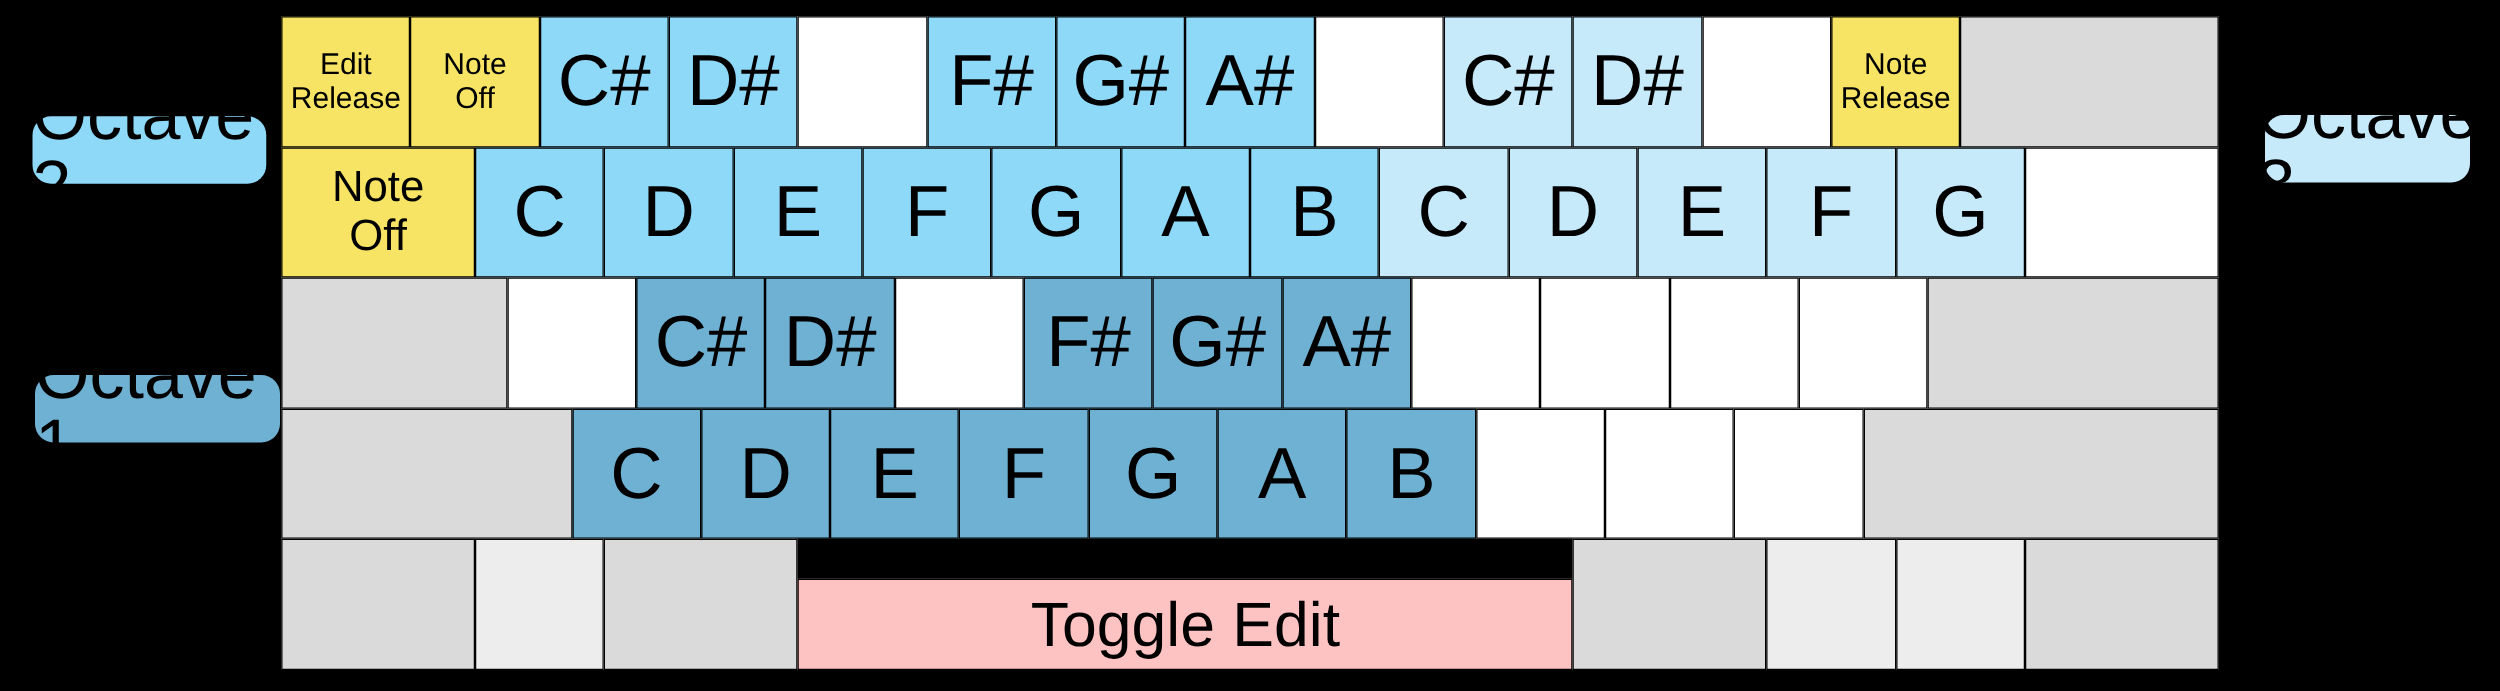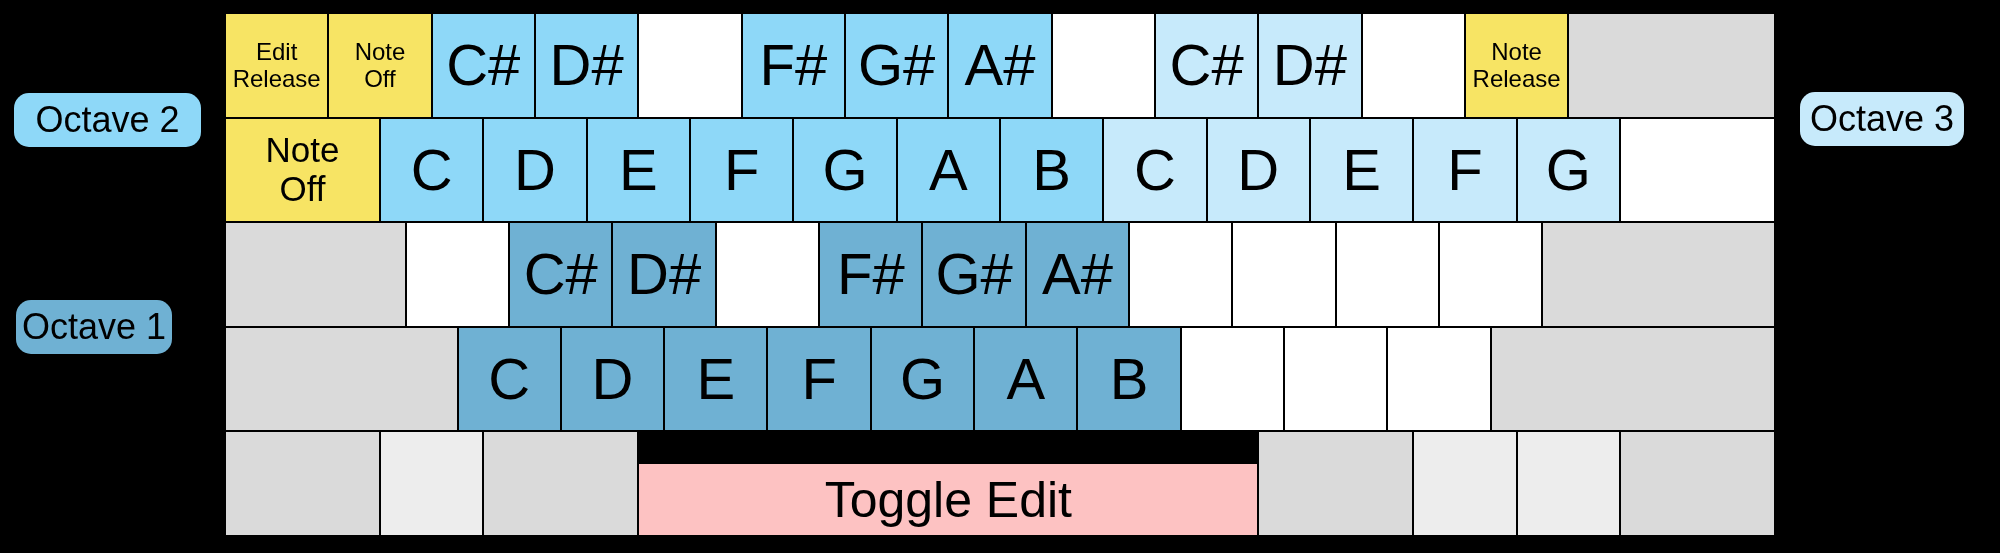--- a/index.html
+++ b/index.html
@@ -45,25 +45,26 @@
   .sz-xl { font-size: 50px; line-height: 1; margin-top: 32px; }
   .sz-md { font-size: 35px; line-height: 1.1; font-weight: 400; }
   .sz-sm { font-size: 24px; line-height: 1.15; }
   .pill {
     position: absolute;
     height: 54px;
     border-radius: 15px;
     display: flex;
     align-items: center;
     justify-content: center;
-    font-size: 36px;
+    font-size: 56px;
     line-height: 1;
+    margin-left: 12px;
   }
   .pill-oct2 { left: 14px;   top: 93px;  width: 187px; }
-  .pill-oct1 { left: 16px;   top: 300px; width: 156px; }
+  .pill-oct1 { left: 16px;   top: 300px; width: 196px; }
   .pill-oct3 { left: 1800px; top: 92px;  width: 164px; }
 </style>
 </head>
 <body>
 
 <div class="stage" style="background: rgb(0, 0, 0);">
 
   <div class="pill pill-oct2" style="background: rgb(142, 216, 248);">Octave 2</div>
 
   <div class="pill pill-oct1" style="background: rgb(111, 177, 211);">Octave 1</div>

